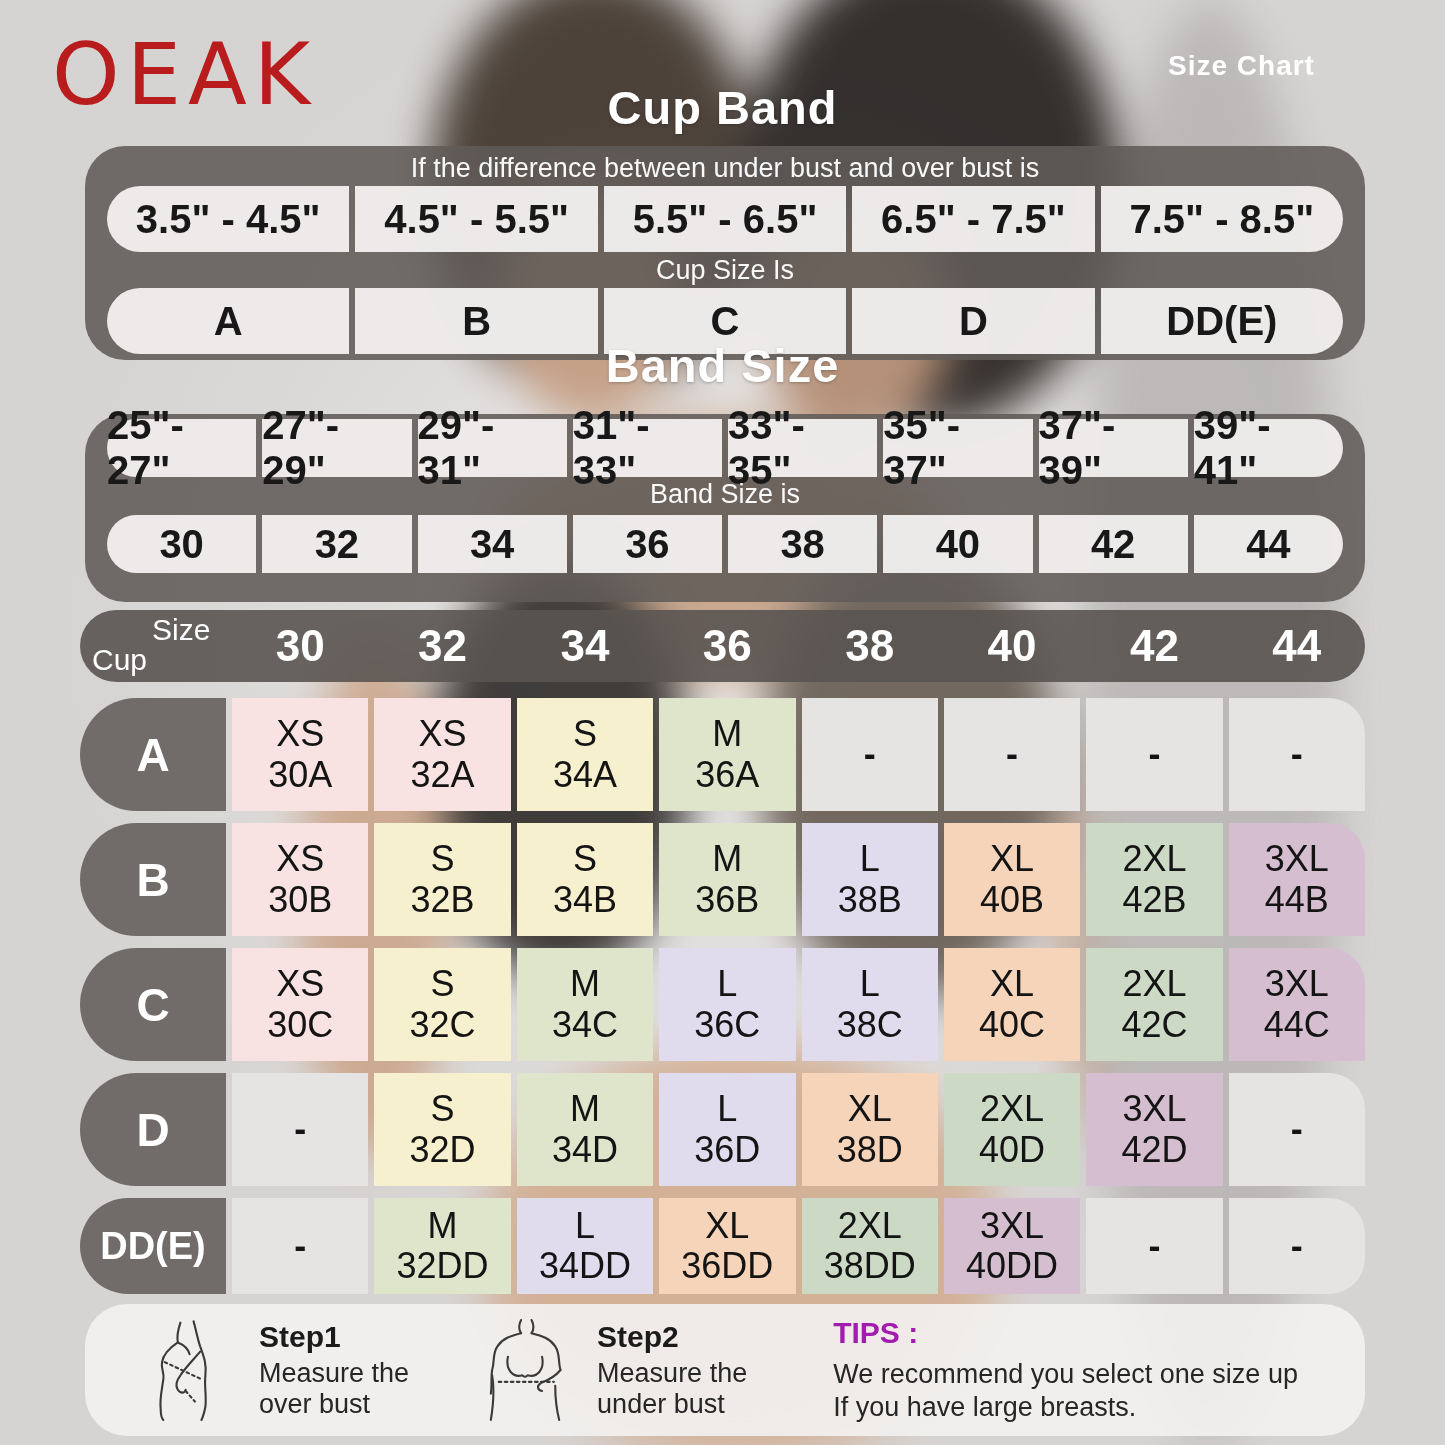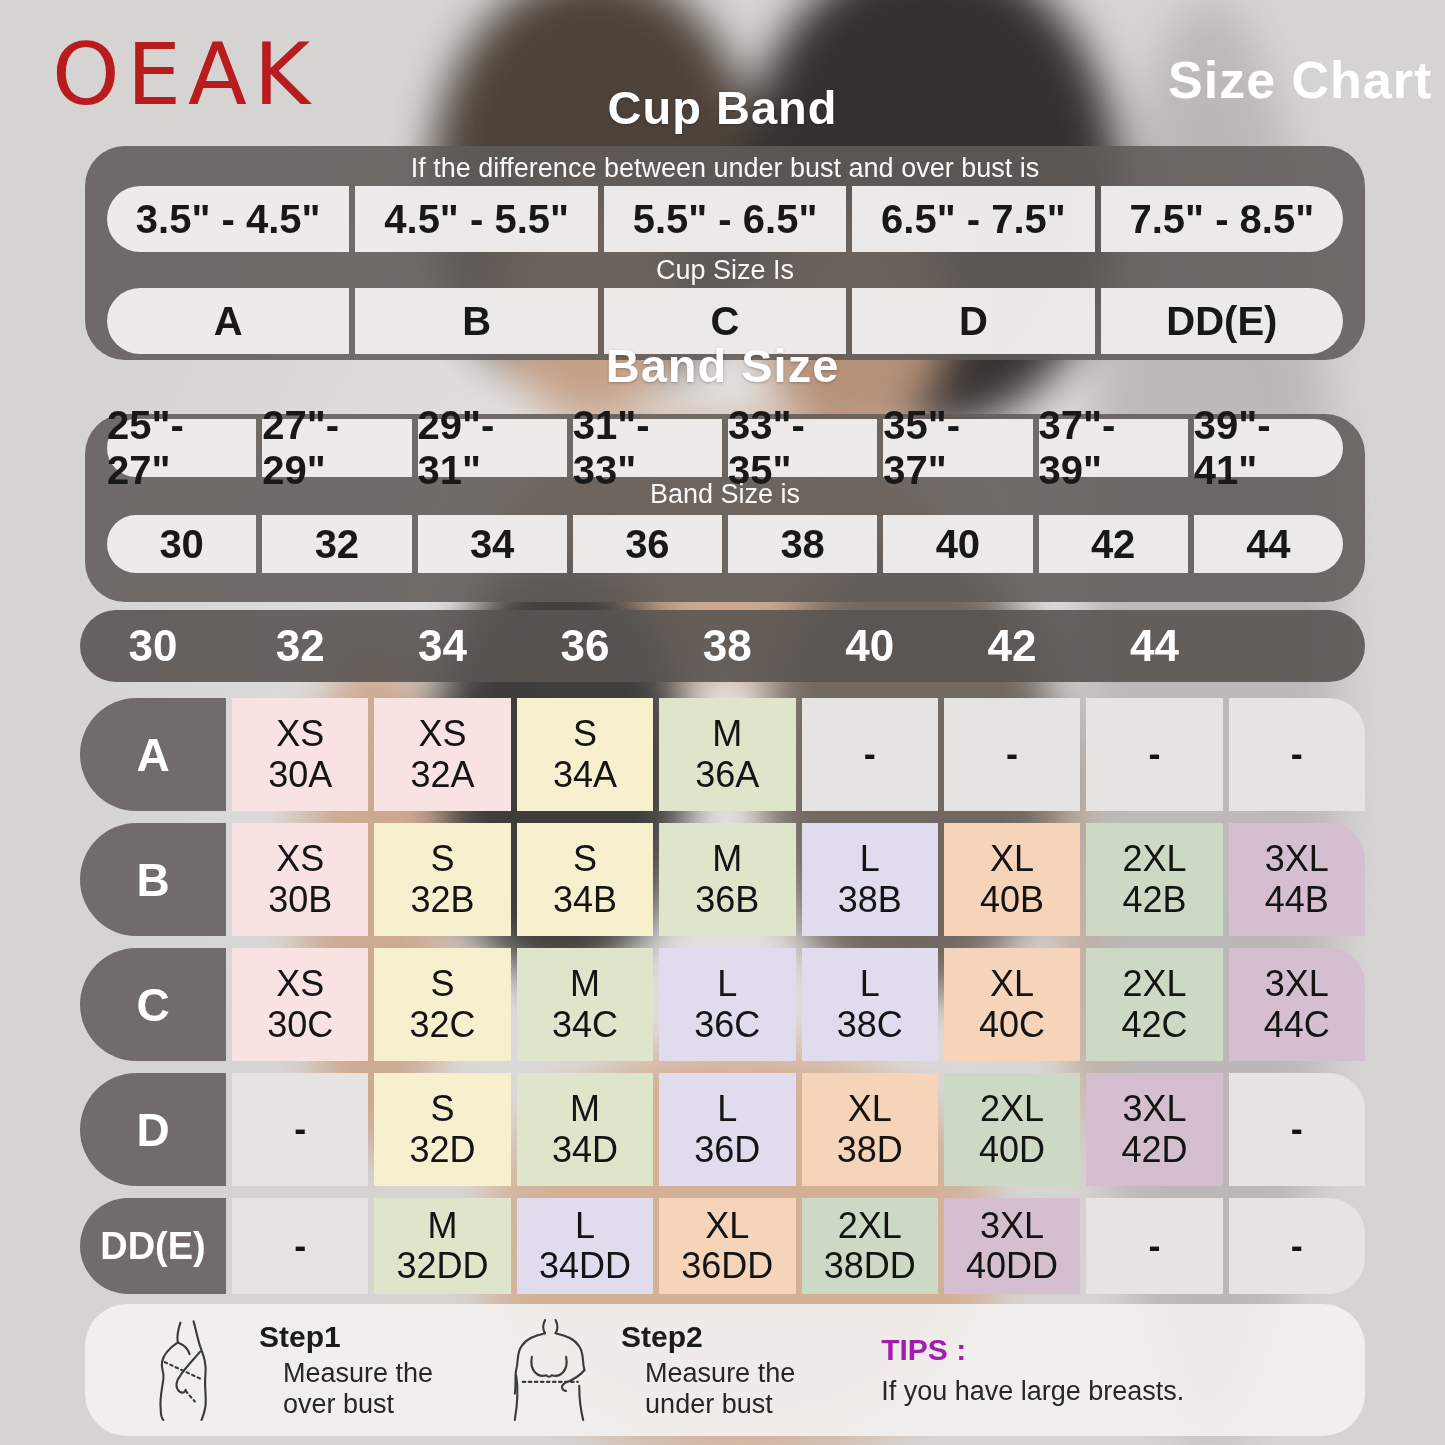--- a/index.html
+++ b/index.html
@@ -16,21 +16,21 @@
   .face-r{left:760px;top:200px;width:190px;height:240px;background:#ae8468;}
   .chest{left:480px;top:420px;width:480px;height:260px;background:#c39d80;border-radius:40%;}
   .torso-l{left:430px;top:560px;width:260px;height:420px;background:#23201e;border-radius:30%;}
   .torso-r{left:760px;top:540px;width:300px;height:460px;background:#5e5349;border-radius:30%;}
   .arm-l{left:300px;top:640px;width:150px;height:520px;background:#caa286;}
   .arm-r{left:1060px;top:620px;width:150px;height:560px;background:#bb9275;}
   .legs{left:480px;top:1040px;width:520px;height:420px;background:#d2ab8d;border-radius:20%;}
   .bgband{left:1080px;top:0;width:260px;height:1445px;background:#b7b4b3;border-radius:0;}
   .logo{position:absolute;left:52px;top:24px;font-family:"DejaVu Sans",sans-serif;
     font-size:86px;font-weight:400;letter-spacing:7px;color:#b91c1c;}
-  .size-chart{position:absolute;left:1168px;top:50px;font-size:52px;font-weight:600;color:#fff;letter-spacing:1px;}
+  .size-chart{position:absolute;left:1168px;top:50px;font-size:28px;font-weight:600;color:#fff;letter-spacing:1px;}
   .sec-title{position:absolute;width:100%;text-align:center;font-size:47px;font-weight:700;color:#fff;
     text-shadow:0 1px 3px rgba(0,0,0,.25);letter-spacing:1px;}
 
   
   .darkbox{position:absolute;left:85px;width:1280px;background:rgba(97,91,88,.88);border-radius:40px;
     box-sizing:border-box;padding:5px 20px;}
   .bar-label{text-align:center;color:rgba(255,255,255,.96);font-size:27px;line-height:34px;height:34px;}
   .pill-row{display:flex;gap:6px;margin:1px 2px;}
   .pill-row .cell{flex:1;background:rgba(243,241,240,.95);display:flex;align-items:center;justify-content:center;
     font-size:40px;font-weight:700;color:#181818;}
@@ -57,21 +57,21 @@
   .m-cell.col-last{border-top-right-radius:36px;}
   .m-row:last-child .m-cell.col-last{border-bottom-right-radius:36px;}
   .m-cell .dash{font-weight:700;}
 
   
   #footer{position:absolute;left:85px;top:1304px;width:1280px;height:132px;border-radius:42px;
     background:rgba(243,242,241,.9);display:flex;align-items:center;box-sizing:border-box;padding:0 10px 0 56px;}
   .fig{flex:0 0 auto;}
   .step{margin-left:26px;}
   .step .t{font-size:30px;font-weight:700;color:#1b1b1b;margin-bottom:4px;}
-  .step .l{font-size:27px;color:#262626;line-height:31px;margin-left:24px;}
+  .step .l{font-size:27px;color:#262626;line-height:31px;}
   .tips{margin-left:86px;}
   .tips .t{font-size:30px;font-weight:700;color:#a21caf;margin-bottom:8px;}
   .tips .l{font-size:27px;color:#262626;line-height:33px;}
   .sp2{margin-left:70px;}
   svg.lineart{stroke:#3a3a3a;fill:none;stroke-width:1.6;stroke-linecap:round;stroke-linejoin:round;}
 </style>
 </head>
 <body>
 
 <div id="canvas">
@@ -134,20 +134,24 @@
         <div class="cell">34</div>
         <div class="cell">36</div>
         <div class="cell">38</div>
         <div class="cell">40</div>
         <div class="cell">42</div>
         <div class="cell">44</div>
       </div>
   </div>
 
   <div class="m-grid" id="matrix-header">
+    <div class="corner">
+      <span class="c-size">Size</span>
+      <span class="c-cup">Cup</span>
+    </div>
   <div class="colnum">30</div>
       <div class="colnum">32</div>
       <div class="colnum">34</div>
       <div class="colnum">36</div>
       <div class="colnum">38</div>
       <div class="colnum">40</div>
       <div class="colnum">42</div>
       <div class="colnum">44</div>
     </div>
 
@@ -343,16 +347,17 @@
       <path d="M62,40 C58,45 52,48 47,50 C44,52 44,55 48,56"></path>
       <path d="M10,44 C12,56 11,66 9,78 M58,52 C58,62 59,70 61,78"></path>
     </svg>
     <div class="step">
       <div class="t">Step2</div>
       <div class="l">Measure the</div>
       <div class="l">under bust</div>
     </div>
     <div class="tips">
       <div class="t">TIPS :</div>
+      <div class="l">We recommend you select one size up</div>
       <div class="l">If you have large breasts.</div>
     </div>
   </div>
 </div>
 
 </body></html>

